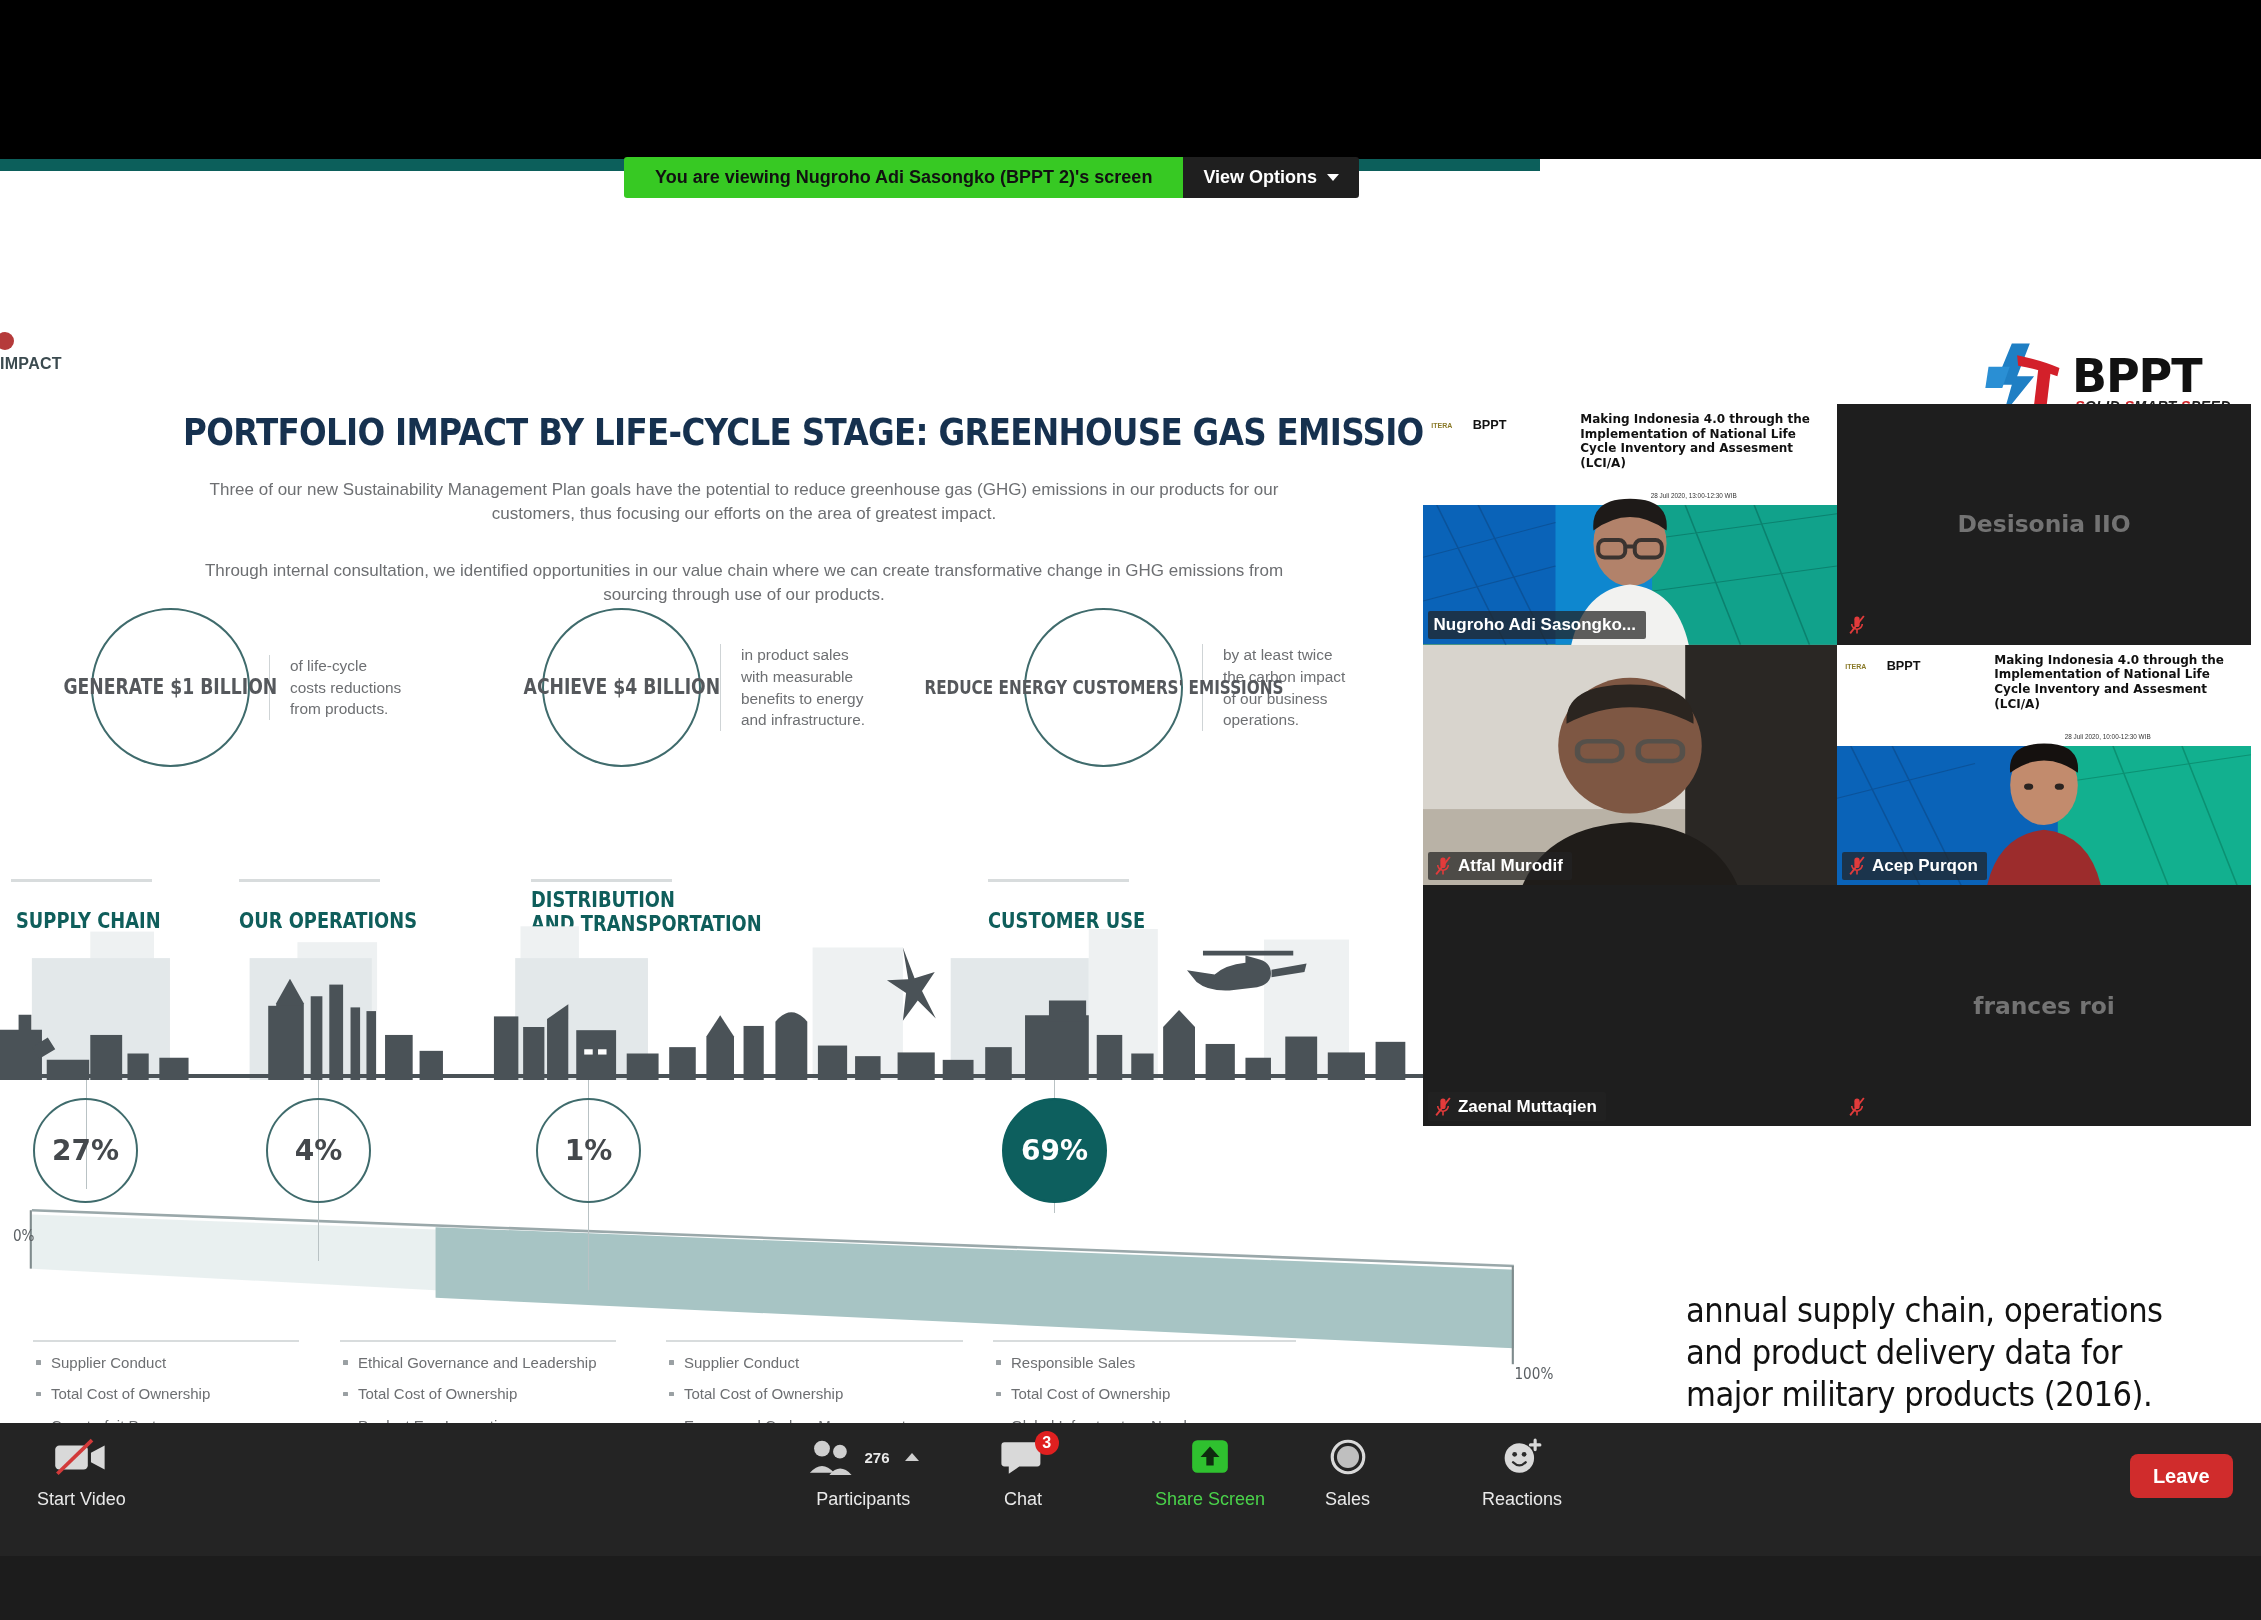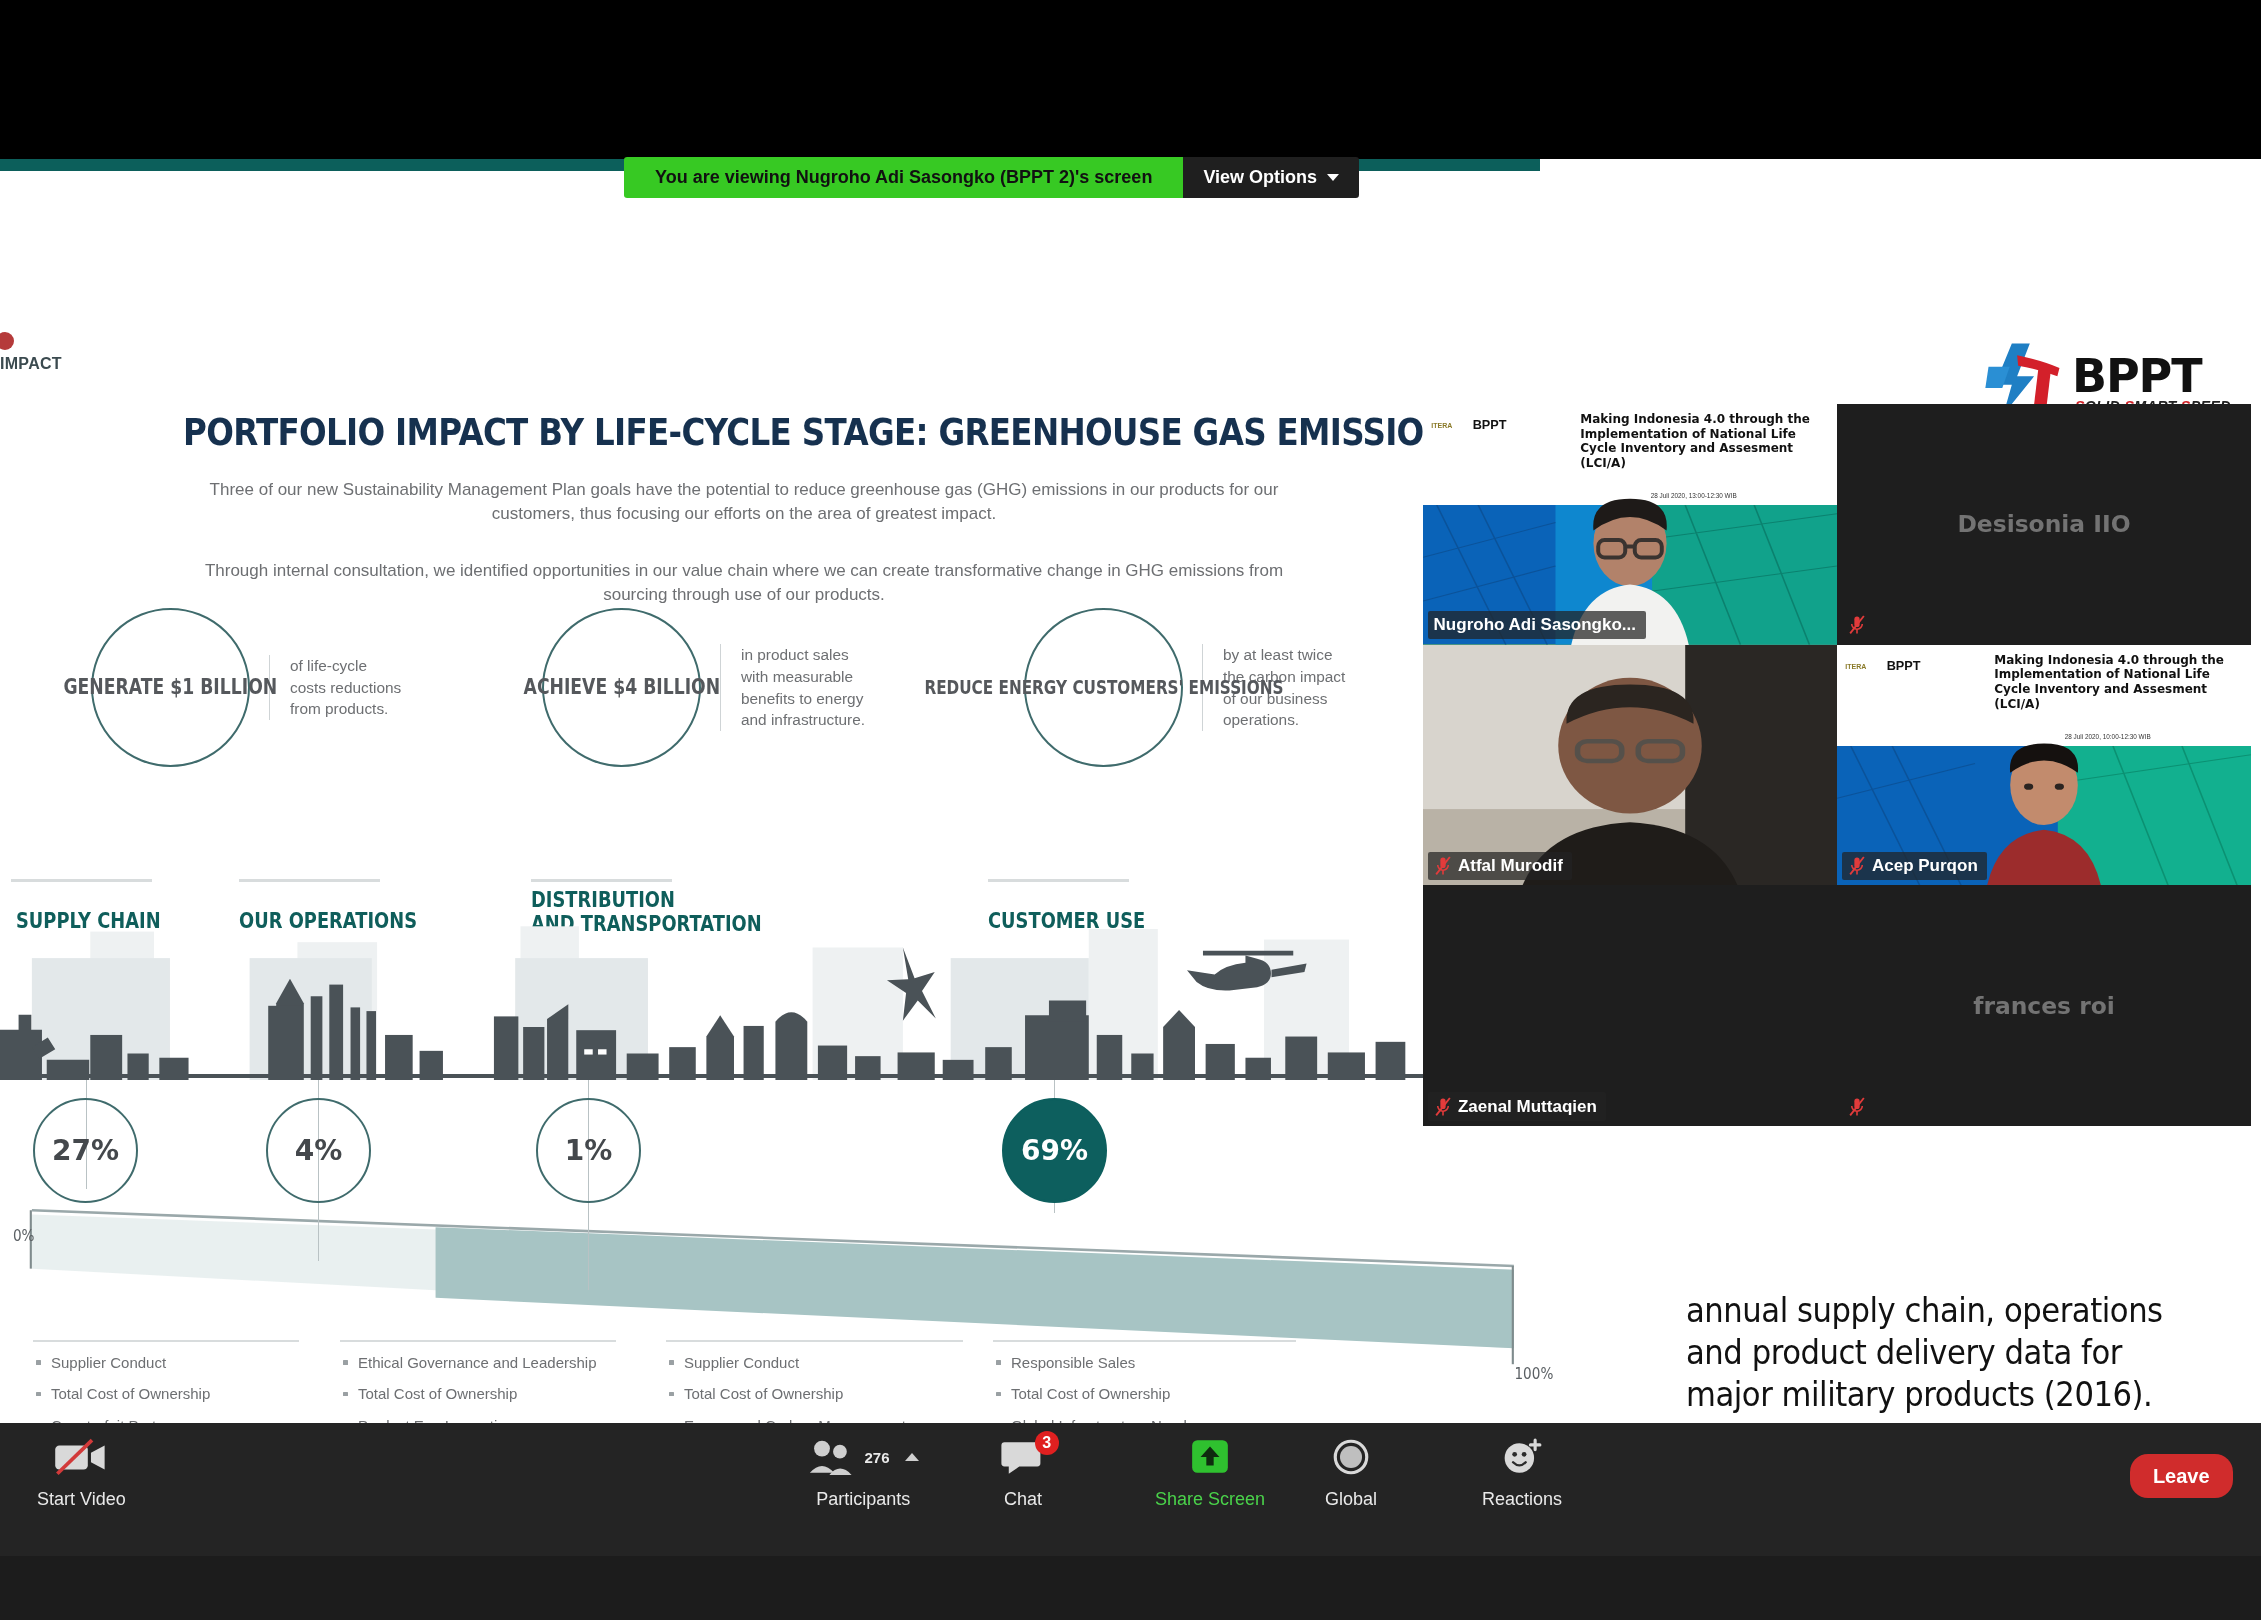--- a/index.html
+++ b/index.html
@@ -193,21 +193,21 @@
   .badge {
     position: absolute; right: -14px; top: -2.1px; min-width: 24.4px; height: 24.4px;
     background: #e02020; color: #fff; border-radius: 12.2px; font-size: 16px; font-weight: 700;
     display: flex; align-items: center; justify-content: center; padding: 0 4.2px;
   }
   #participants-count { font-size: 15px; font-weight: 700; color: #e9e9e9; }
   .caret-up { width: 0; height: 0; border-left: 7px solid transparent; border-right: 7px solid transparent;
               border-bottom: 8.5px solid #cfcfcf; }
   #leave-btn {
     position: absolute; right: 28px; top: 31px; background: #d02c2c; color: #fff;
-    border: none; border-radius: 18px; padding: 10.6px 23.4px; font-size: 20px; font-weight: 700;
+    border: none; border-radius: 8px; padding: 10.6px 23.4px; font-size: 20px; font-weight: 700;
     font-family: "Liberation Sans", sans-serif; cursor: pointer;
   }
 </style>
 </head>
 <body>
 
 <div id="app">
 
   <div id="slide-area">
 
@@ -580,21 +580,21 @@
         <div class="tb-label green">Share Screen</div>
       </div>
 
       <div class="tb-item" style="left:1325px">
         <div class="tb-icon">
           <svg width="42" height="41" viewBox="0 0 80 78">
             <circle cx="40" cy="38" r="30" fill="none" stroke="#d9d9d9" stroke-width="6"></circle>
             <circle cx="40" cy="38" r="21" fill="#bfbfbf"></circle>
           </svg>
         </div>
-        <div class="tb-label">Global</div>
+        <div class="tb-label">Sales</div>
       </div>
 
       <div class="tb-item" style="left:1482px">
         <div class="tb-icon">
           <svg width="46" height="41" viewBox="0 0 86 78">
             <circle cx="38" cy="40" r="28" fill="#d9d9d9"></circle>
             <circle cx="29" cy="33" r="4.5" fill="#2b2b2b"></circle>
             <circle cx="47" cy="33" r="4.5" fill="#2b2b2b"></circle>
             <path d="M26 48 q12 12 24 0" stroke="#2b2b2b" stroke-width="4.5" fill="none" stroke-linecap="round"></path>
             <path d="M68 6 v18 M59 15 h18" stroke="#d9d9d9" stroke-width="6" stroke-linecap="round"></path>

